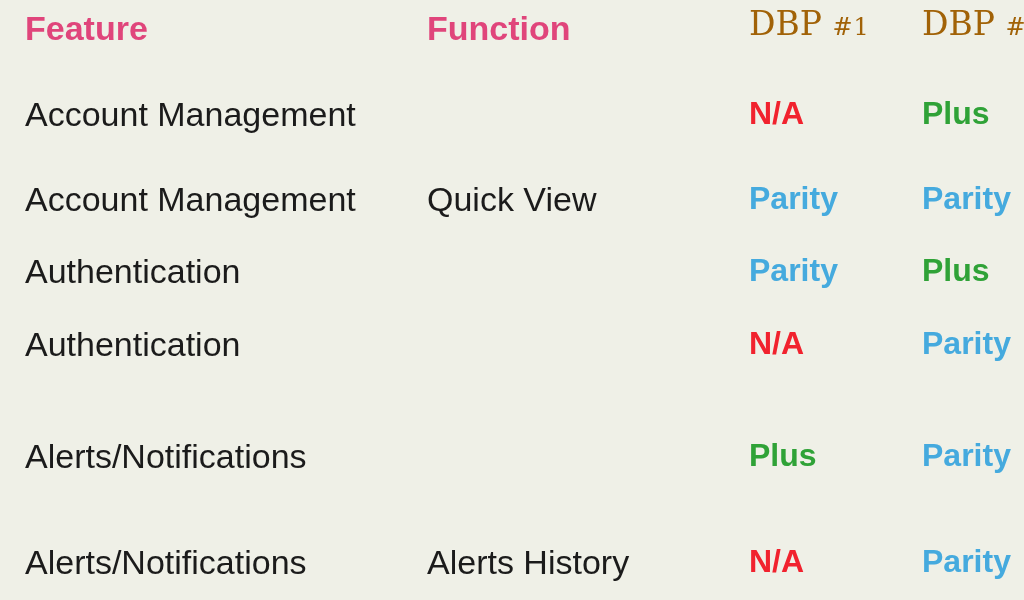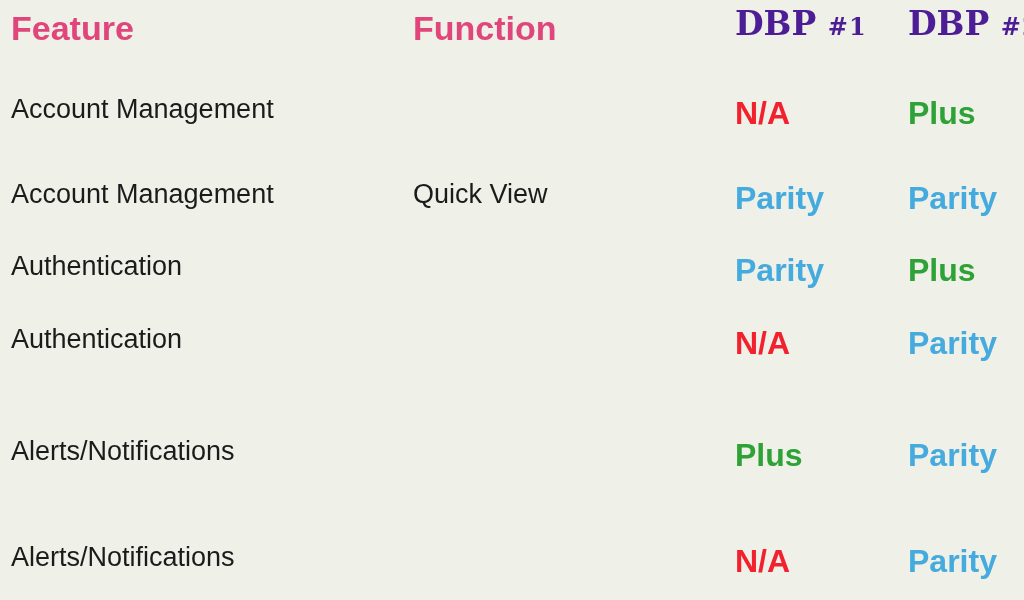--- a/index.html
+++ b/index.html
@@ -14,48 +14,48 @@
     font-family: "Liberation Sans", sans-serif;
     color: #1b1b1b;
     position: relative;
   }
   .canvas {
     position: absolute;
     inset: 0;
   }
   .row {
     position: absolute;
-    left: 4px;
+    left: 18px;
     width: 824px;
     height: 80px;
   }
   .cell {
     position: absolute;
     top: 0;
-    font-size: 27px;
+    font-size: 34px;
     line-height: 1.25;
     white-space: pre-line;
   }
   .col-feature  { left: 7px;   width: 350px; }
   .col-function { left: 369px; width: 345px; margin-left: 40px; }
   .col-dbp1     { left: 731px; width: 165px; }
   .col-dbp2     { left: 904px; width: 118px; }
 
   .header-row { top: 10px; }
   .hdr-pink {
     font-size: 34px;
     font-weight: 700;
     color: #e0457b;
     line-height: 1.1;
   }
   .hdr-serif {
     font-family: "DejaVu Serif", serif;
-    font-weight: 700;
+    font-weight: 400;
     font-size: 33px;
-    color: #4c1d95;
+    color: #a16207;
     line-height: 1.1;
     margin-top: -4px;
     white-space: nowrap;
   }
   .hdr-serif .tag {
     font-size: 24px;
     letter-spacing: 1px;
   }
   .status {
     font-weight: 700;
@@ -107,17 +107,18 @@
   </div>
 
   <div class="row row-5">
     <div class="cell col-feature">Alerts/Notifications</div>
     <div class="cell col-dbp1 status" style="color: rgb(47, 162, 55);">Plus</div>
     <div class="cell col-dbp2 status" style="color: rgb(69, 170, 222);">Parity</div>
   </div>
 
   <div class="row row-6">
     <div class="cell col-feature">Alerts/Notifications</div>
+    <div class="cell col-function">Alerts History</div>
     <div class="cell col-dbp1 status" style="color: rgb(241, 34, 46);">N/A</div>
     <div class="cell col-dbp2 status" style="color: rgb(69, 170, 222);">Parity</div>
   </div>
 
 </div>
 
 </body></html>

